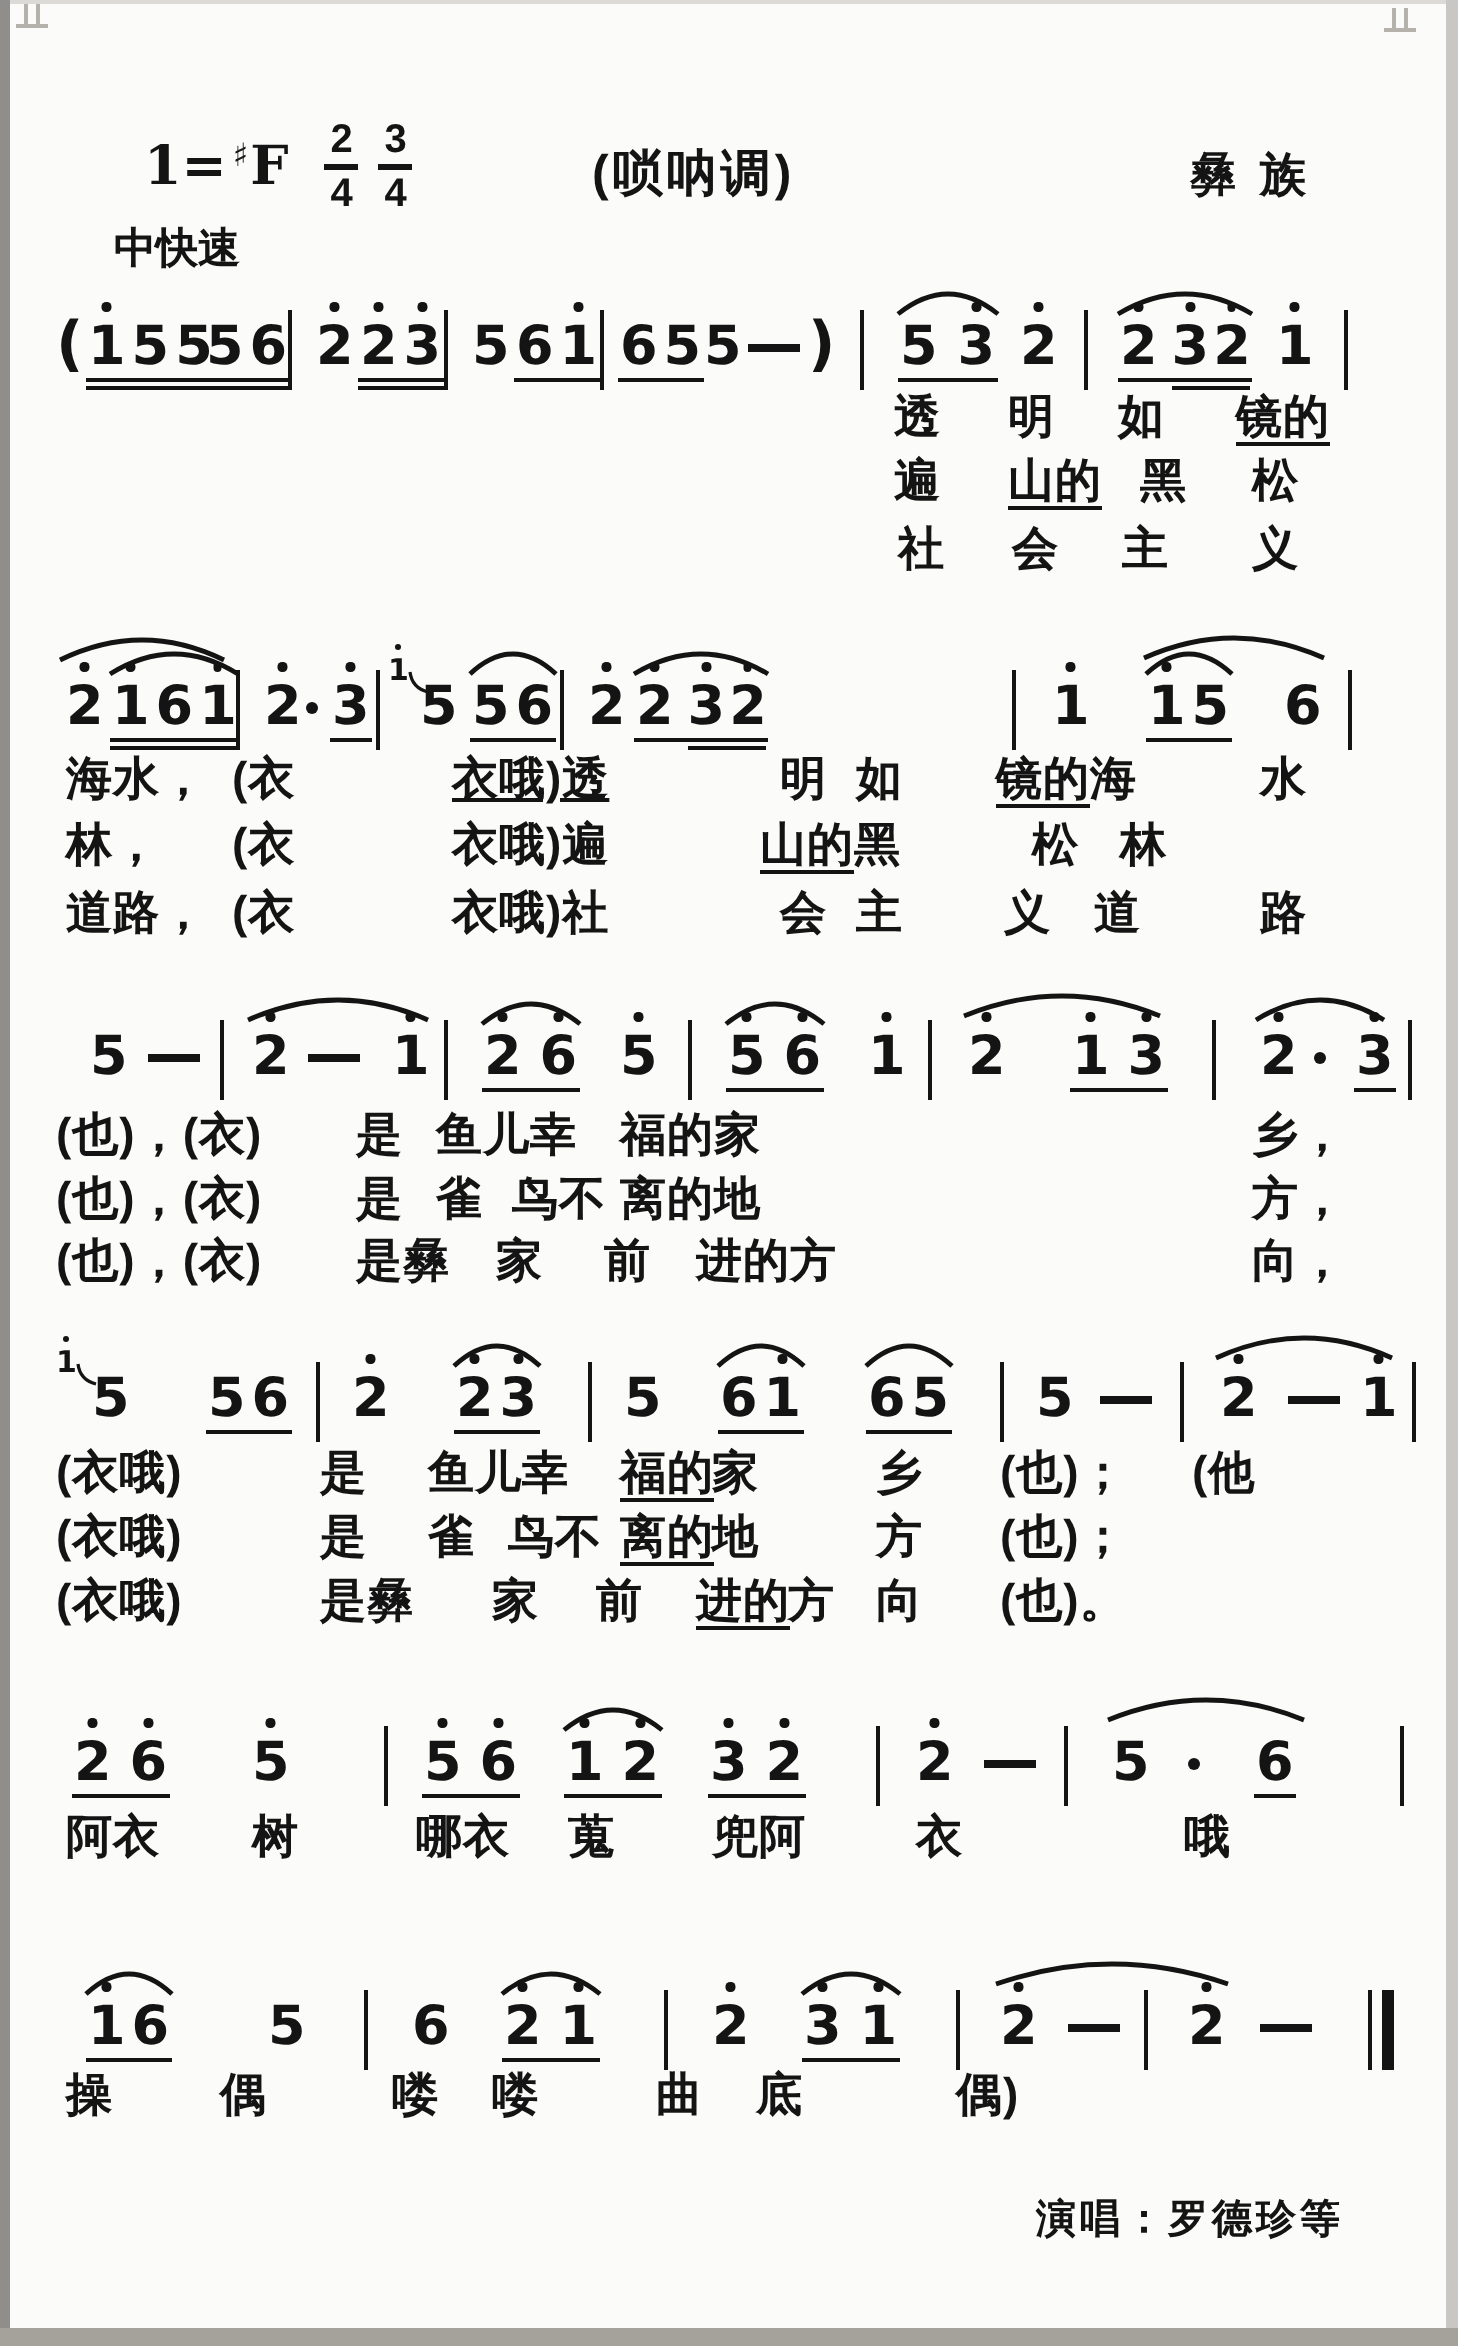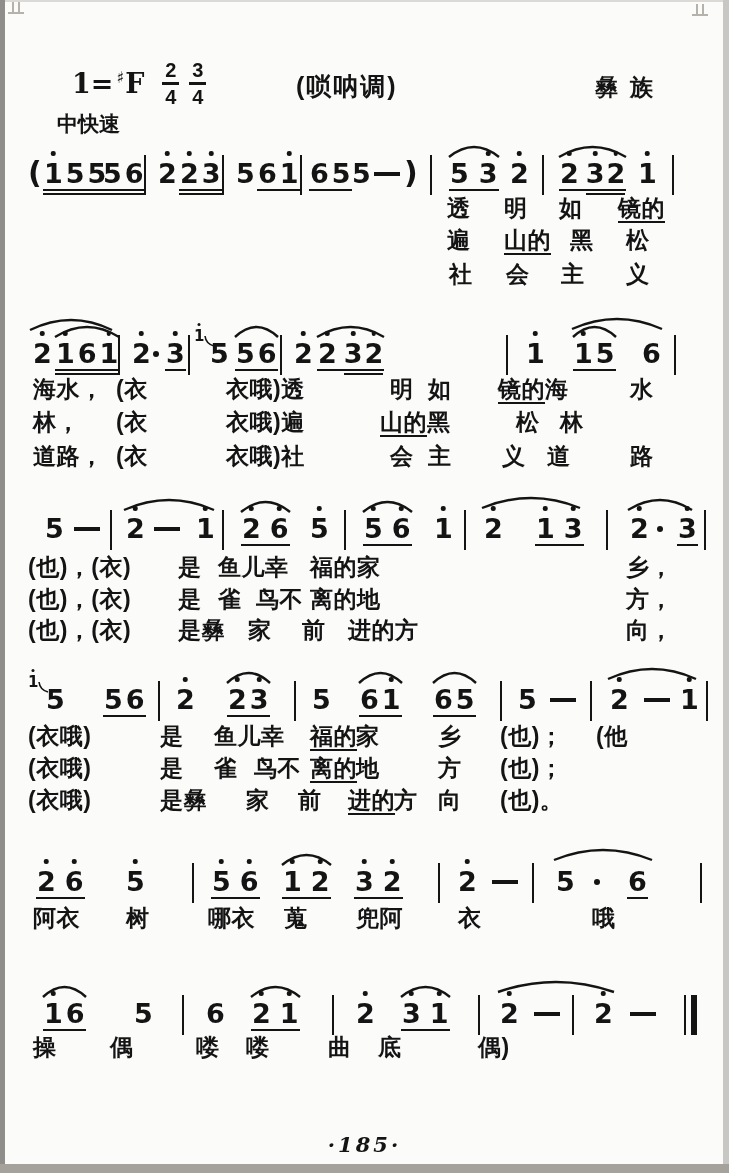--- a/index.html
+++ b/index.html
@@ -222,21 +222,21 @@
       <span class="nt" style="left: 642px; top: 340px;"><span class="dg">6</span></span>
       <div class="bar" style="left: 674px; top: 335px;"></div>
       <svg width="86" height="16" class="arcsvg" style="left: 28px; top: 316px;">
         <path d="M2 14 Q 43 -6 84 14" fill="none" stroke="#141414" stroke-width="2.4"></path>
       </svg>
       <svg width="94" height="16" class="arcsvg" style="left: 570px; top: 315px;">
         <path d="M2 14 Q 47 -6 92 14" fill="none" stroke="#141414" stroke-width="2.4"></path>
       </svg>
       <span class="syl" style="left: 33px; top: 377px;">海水，</span>
       <span class="syl" style="left: 116px; top: 377px;">(衣</span>
-      <span class="syl" style="left: 226px; top: 377px;">衣哦)透</span>
+      <span class="syl" style="left: 226px; top: 377px; text-decoration: underline;">衣哦)透</span>
       <span class="syl" style="left: 390px; top: 377px;">明</span>
       <span class="syl" style="left: 428px; top: 377px;">如</span>
       <span class="syl ul" style="left: 498px; top: 377px;">镜的</span>
       <span class="syl" style="left: 545px; top: 377px;">海</span>
       <span class="syl" style="left: 630px; top: 377px;">水</span>
       <span class="syl" style="left: 33px; top: 410px;">林，</span>
       <span class="syl" style="left: 116px; top: 410px;">(衣</span>
       <span class="syl" style="left: 226px; top: 410px;">衣哦)遍</span>
       <span class="syl ul" style="left: 380px; top: 410px;">山的</span>
       <span class="syl" style="left: 427px; top: 410px;">黑</span>
@@ -477,14 +477,14 @@
       </svg>
       <span class="syl" style="left: 33px; top: 1035px;">操</span>
       <span class="syl" style="left: 110px; top: 1035px;">偶</span>
       <span class="syl" style="left: 196px; top: 1035px;">喽</span>
       <span class="syl" style="left: 246px; top: 1035px;">喽</span>
       <span class="syl" style="left: 328px; top: 1035px;">曲</span>
       <span class="syl" style="left: 378px; top: 1035px;">底</span>
       <span class="syl" style="left: 478px; top: 1035px;">偶)</span>
     </div>
 
-  <div class="pageno">·185·</div>
+  <div class="performer">演唱：罗德珍等</div>
 </div>
 
 </body></html>

